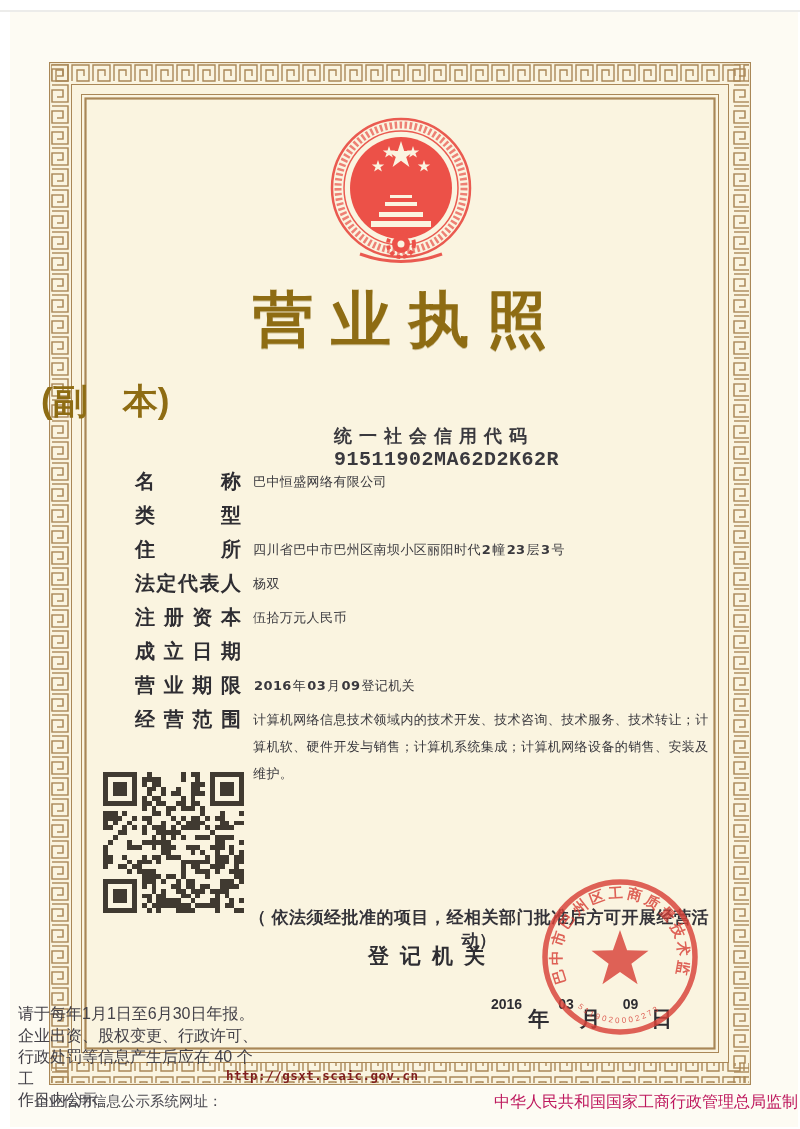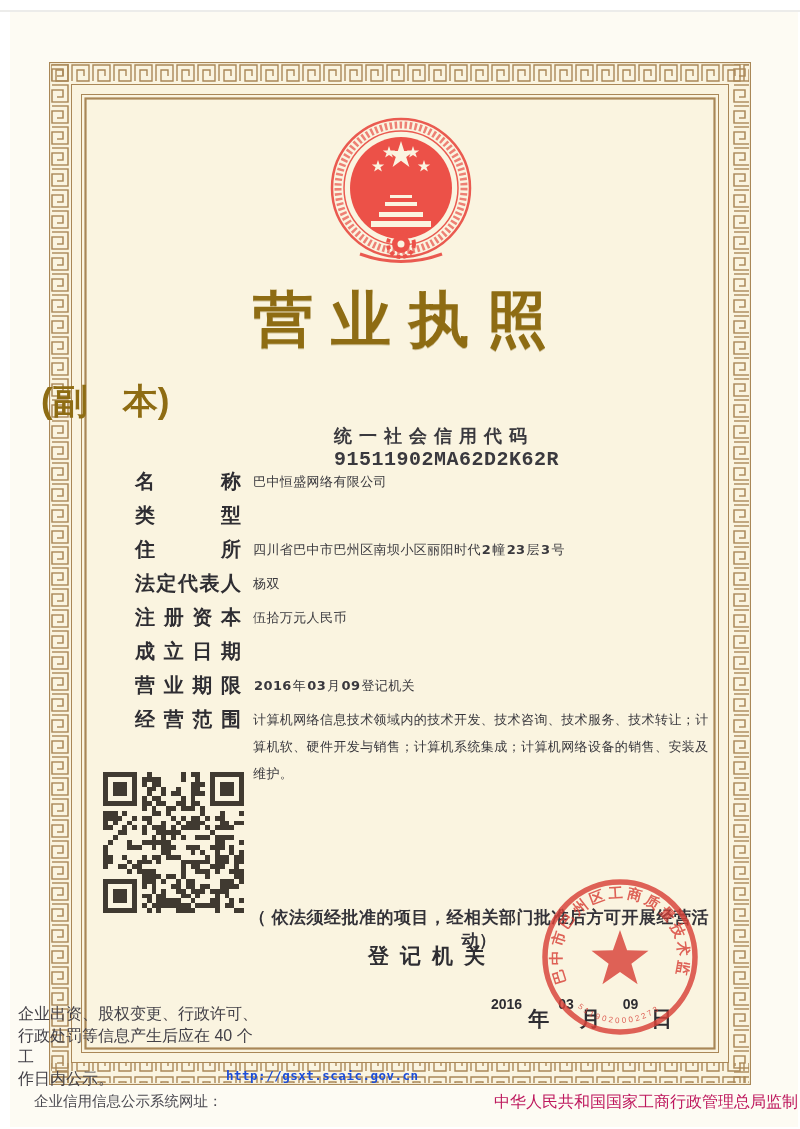--- a/index.html
+++ b/index.html
@@ -34,21 +34,21 @@
   .dateline{position:absolute;left:491px;top:994px;display:flex;align-items:flex-start;z-index:3;color:#2e2d32;}
   .dateline .dv{font-size:14px;font-weight:bold;margin-top:2px;}
   .dateline .du{font-size:21px;font-weight:600;margin-top:11px;}
   .du.u1{margin-left:6px;} .dv.v2{margin-left:9px;} .du.u2{margin-left:6px;}
   .dv.v3{margin-left:22px;} .du.u3{margin-left:13px;}
   .seal{position:absolute;left:539px;top:876px;z-index:7;opacity:.82;}
   .footer-note{position:absolute;left:18px;top:1003px;width:245px;font-size:16px;line-height:21.5px;
                font-weight:500;color:#434148;z-index:8;}
   .site-label{position:absolute;left:34px;top:1092px;font-size:14.5px;color:#4a4950;z-index:8;}
   .site-url{position:absolute;left:226px;top:1068px;font-size:12.5px;font-weight:bold;z-index:8;
-            font-family:"DejaVu Sans Mono","Liberation Mono",monospace;color:#1d4ed8;letter-spacing:.5px;}
+            font-family:"DejaVu Sans Mono","Liberation Mono",monospace;color:#7f1d1d;letter-spacing:.5px;}
   .supervisor{position:absolute;left:494px;top:1092px;font-size:16px;color:#be185d;z-index:8;}
 </style>
 </head>
 <body>
 
 <div class="stage">
   <div class="seam"></div>
   <div class="paper"></div>
 
   <svg class="frame-svg" width="702" height="1023">
@@ -192,20 +192,21 @@
     <polygon fill="#d84138" points="81,54 88.1,74.3 109.5,74.7 92.4,87.7 98.6,108.3 81,96 63.4,108.3 69.6,87.7 52.5,74.7 73.9,74.3"></polygon>
     <text font-size="14.5" font-weight="bold" fill="#d84138" letter-spacing="1">
       <textPath href="#sealarc" textLength="300" lengthAdjust="spacing">巴中市巴州区工商质量技术监督管理局</textPath>
     </text>
     <text font-size="8" fill="#d84138" letter-spacing="2.5">
       <textPath href="#serialarc">5119020002273</textPath>
     </text>
   </svg>
 
   <div class="footer-note">
+    <div>请于每年1月1日至6月30日年报。</div>
     <div>企业出资、股权变更、行政许可、</div>
     <div>行政处罚等信息产生后应在 40 个工</div>
     <div>作日内公示。</div>
   </div>
 
   <div class="site-url">http://gsxt.scaic.gov.cn</div>
   <div class="site-label">企业信用信息公示系统网址：</div>
   <div class="supervisor">中华人民共和国国家工商行政管理总局监制</div>
 </div>
 

